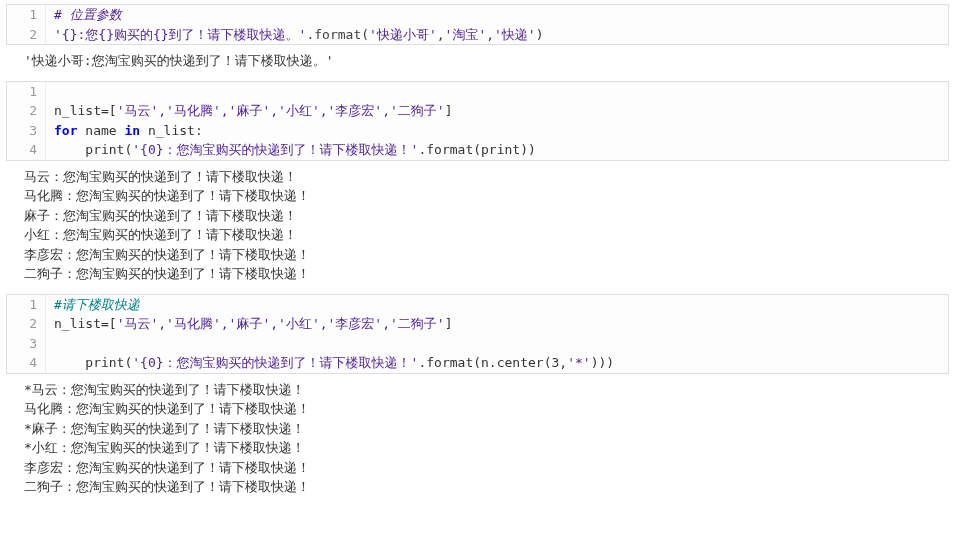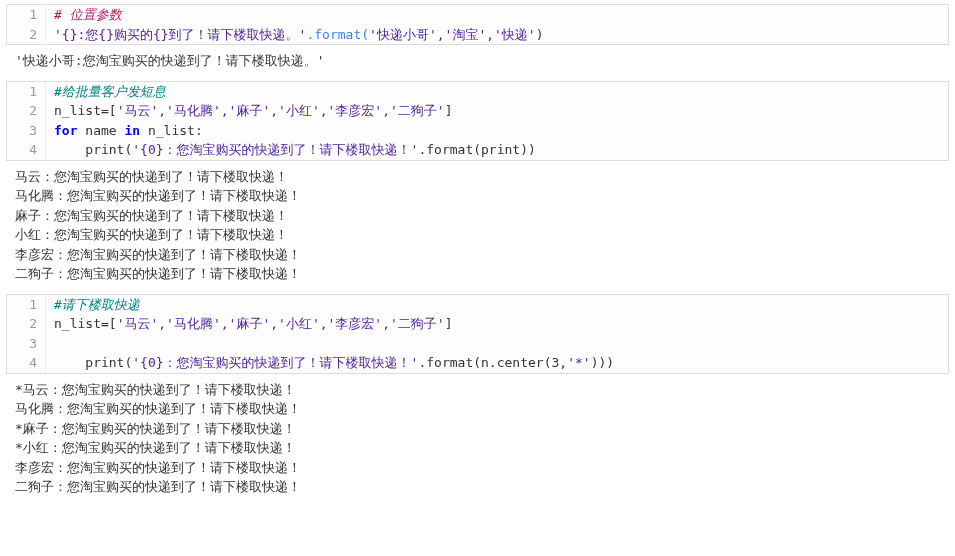--- a/index.html
+++ b/index.html
@@ -28,28 +28,28 @@
     border-right: 1px solid #eee;
     user-select: none;
     flex-shrink: 0;
     font-family: monospace;
   }
   .code-content {
     padding-left: 8px;
     white-space: pre;
     font-family: "SimSun", "宋体", monospace;
   }
-  .comment-green { color: #be185d; font-style: italic; }
+  .comment-green { color: #4c1d95; font-style: italic; }
   .comment-teal  { color: #008080; font-style: italic; }
   .string-red    { color: #4c1d95; }
   .keyword-blue  { color: #0000ff; font-weight: bold; }
-  .func-call     { color: #3b82f6; }
+  .func-call     { color: #404040; }
   .paren         { color: #333; }
   .output {
-    margin: 6px 8px 10px 15px;
+    margin: 6px 8px 10px 24px;
     font-family: "SimSun", "宋体", monospace;
     line-height: 1.5;
     white-space: pre;
   }
 </style>
 </head>
 <body>
 
 <div class="code-block">
   <div class="code-line">
@@ -60,21 +60,20 @@
     <div class="line-no">2</div>
     <div class="code-content"><span class="string-red">'{}:您{}购买的{}到了！请下楼取快递。'</span><span class="func-call">.format(</span><span class="string-red">'快递小哥'</span><span>,</span><span class="string-red">'淘宝'</span><span>,</span><span class="string-red">'快递'</span><span class="paren">)</span></div>
   </div>
 </div>
 
 <div class="output">'快递小哥:您淘宝购买的快递到了！请下楼取快递。'</div>
 
 <div class="code-block">
   <div class="code-line">
     <div class="line-no">1</div>
-    <div class="code-content"><span class="comment-teal">#给批量客户发短息</span></div>
   </div>
   <div class="code-line">
     <div class="line-no">2</div>
     <div class="code-content"><span>n_list=[</span><span class="string-red">'马云','马化腾','麻子','小红','李彦宏','二狗子'</span><span>]</span></div>
   </div>
   <div class="code-line">
     <div class="line-no">3</div>
     <div class="code-content"><span class="keyword-blue">for</span><span> name </span><span class="keyword-blue">in</span><span> n_list:</span></div>
   </div>
   <div class="code-line">

